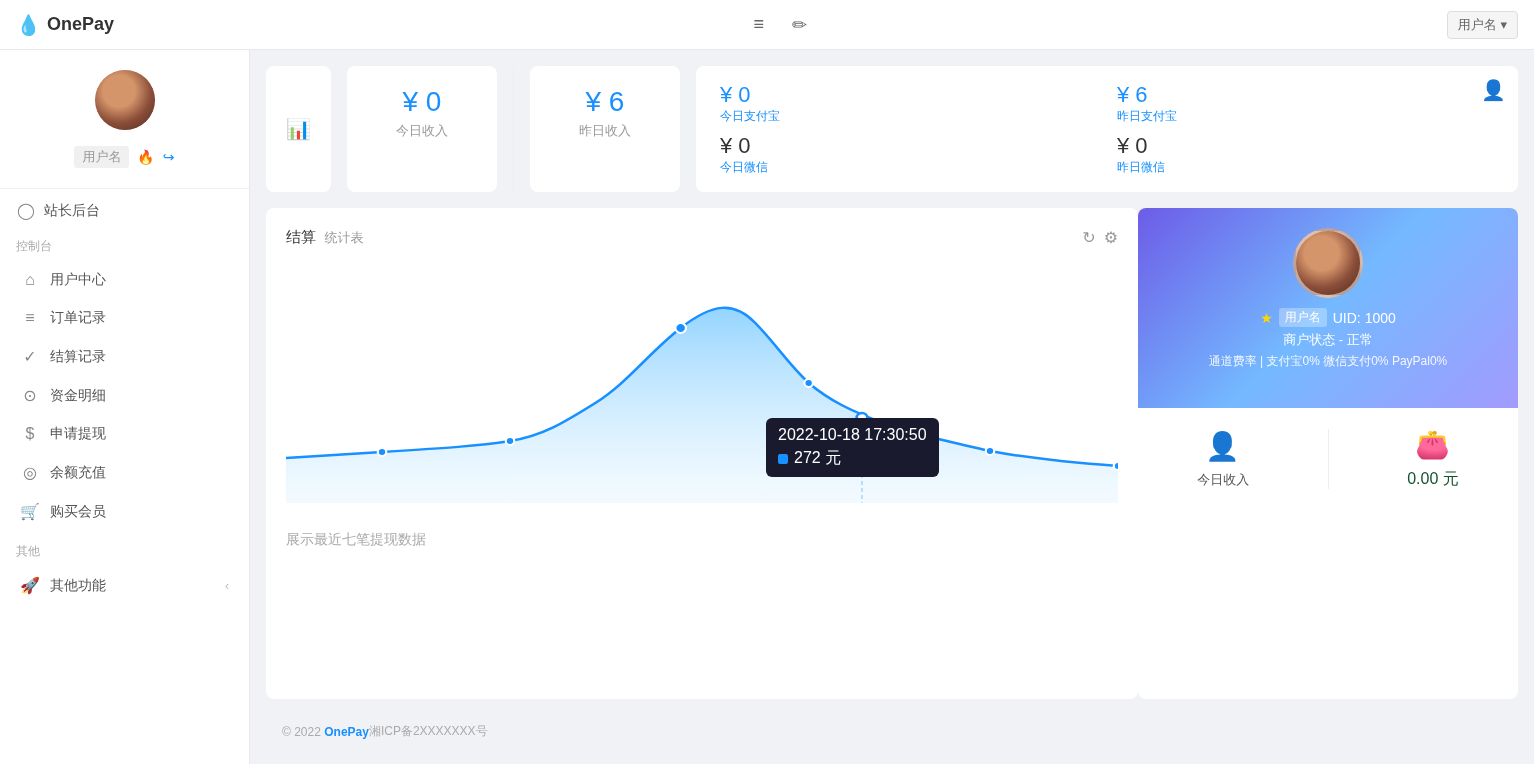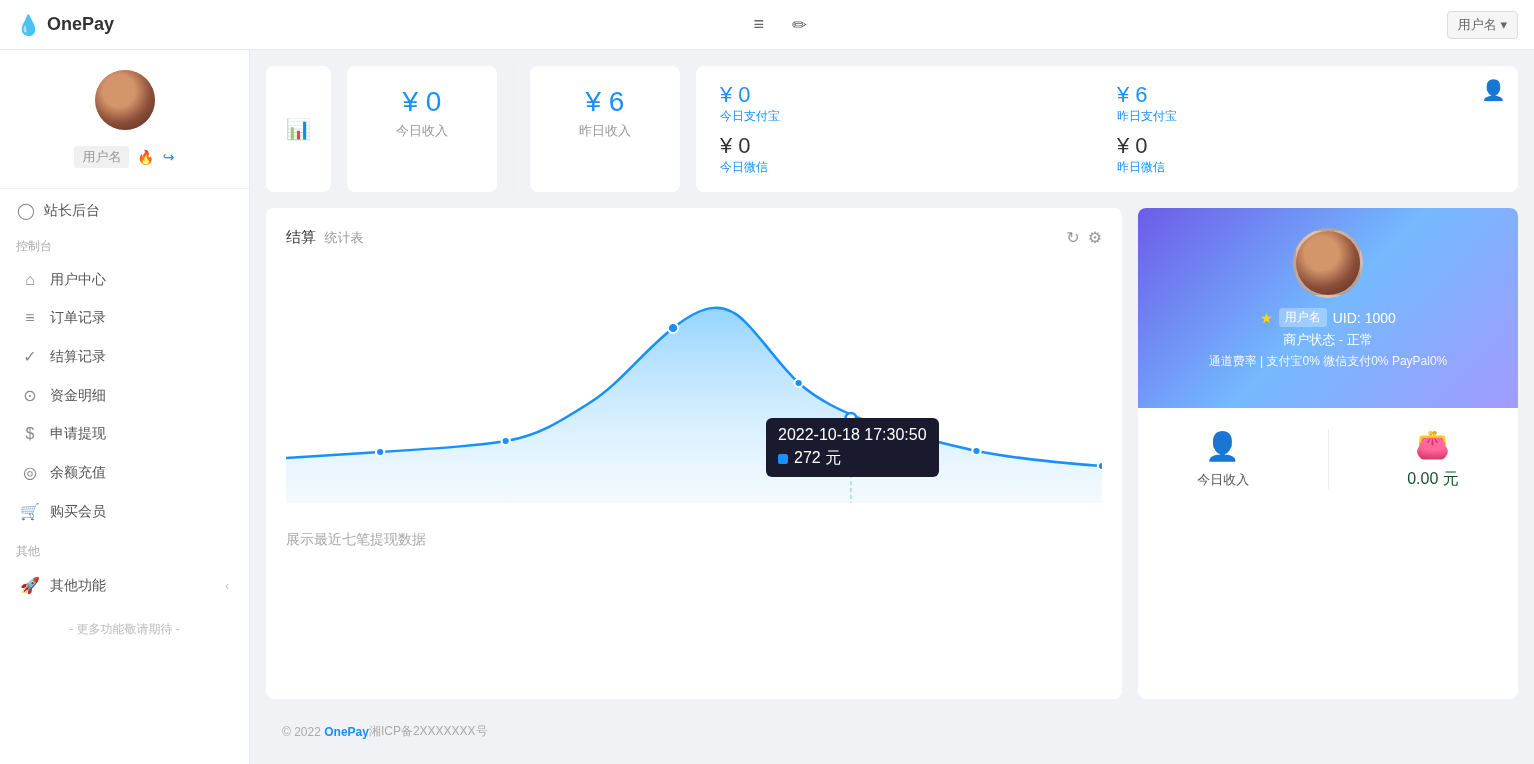--- a/index.html
+++ b/index.html
@@ -46,21 +46,21 @@
     .stats-row { display: flex; gap: 16px; }
     .stat-card { background: #fff; border-radius: 8px; padding: 20px 30px; display: flex; flex-direction: column; align-items: center; min-width: 150px; }
     .stat-card .amount { font-size: 28px; color: #1890ff; font-weight: 300; }
     .stat-card .label { font-size: 13px; color: #999; margin-top: 4px; }
     .stat-item { display: flex; flex-direction: column; align-items: flex-start; }
     .stat-item .amt { font-size: 22px; color: #1890ff; font-weight: 300; }
     .stat-item .lbl { font-size: 12px; color: #1890ff; cursor: pointer; }
     .stat-item .amt-dark { font-size: 22px; color: #333; font-weight: 300; }
 
     
-    .middle-row { display: flex; gap: 16px; flex: 1; }
+    .middle-row { display: flex; flex: 1; }
 
     
     .chart-card { background: #fff; border-radius: 8px; padding: 20px; flex: 1; position: relative; }
     .chart-header { display: flex; align-items: center; justify-content: space-between; margin-bottom: 16px; }
     .chart-actions { display: flex; gap: 8px; }
     .chart-action-btn { background: none; border: none; cursor: pointer; color: #999; font-size: 16px; }
 
     .chart-area { position: relative; height: 260px; }
     svg.chart-svg { width: 100%; height: 100%; }
 
@@ -178,21 +178,20 @@
     </div>
 
     <div class="sidebar-section-label">其他</div>
 
     <div class="sidebar-item">
       <span class="icon">🚀</span>
       <span>其他功能</span>
       <span style="margin-left:auto;color:#bbb;font-size:12px;">‹</span>
     </div>
 
-    <div class="sidebar-more">- 更多功能敬请期待 -</div>
   </div>
 
   <div class="main">
 
     <div class="stats-row">
 
       <div style="background:#fff;border-radius:8px;padding:16px 20px;display:flex;flex-direction:column;align-items:center;justify-content:center;min-width:60px;">
         <span class="bar-icon">📊</span>
       </div>
 

